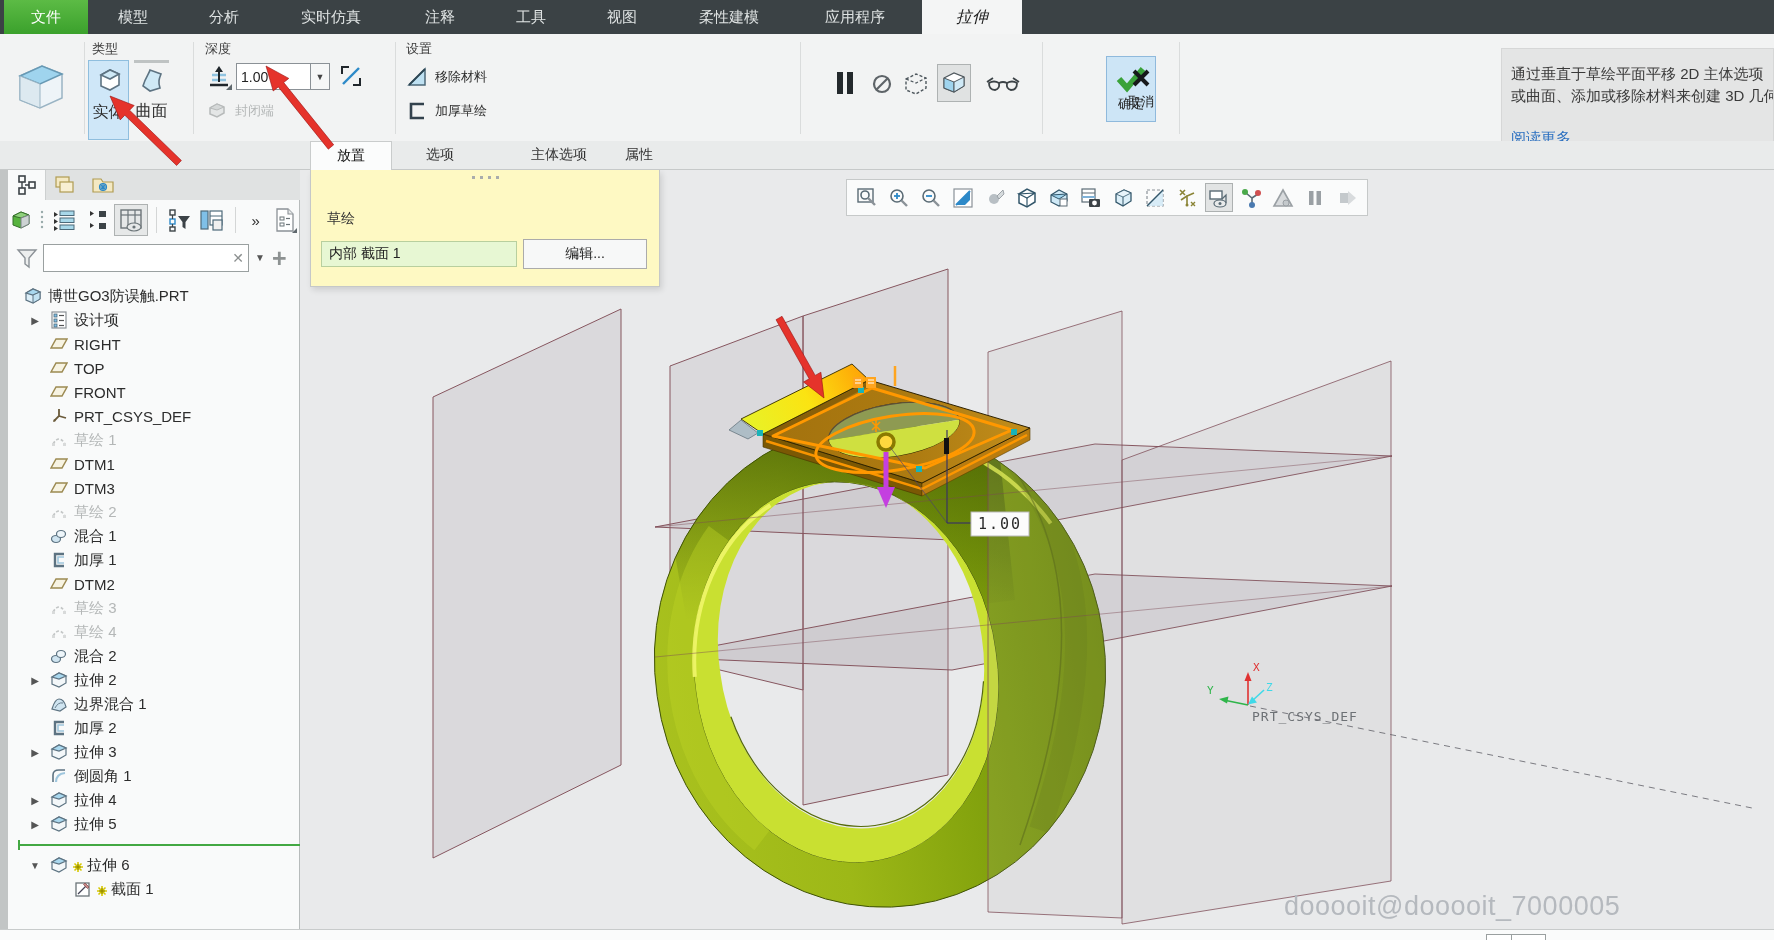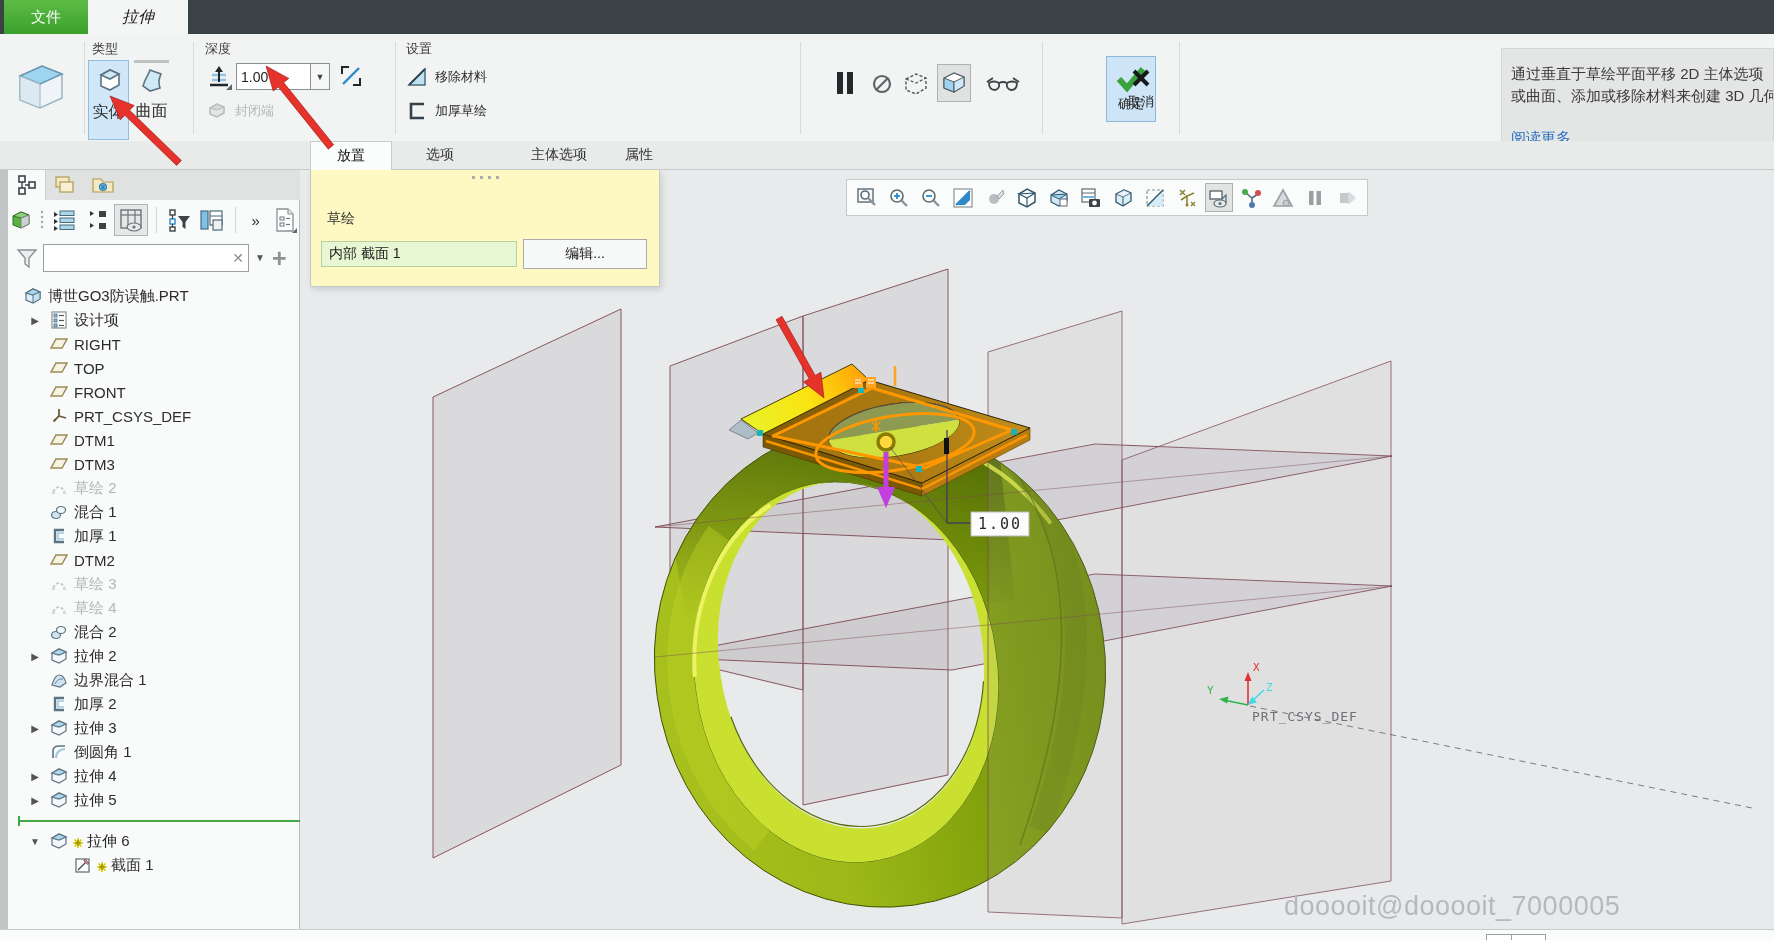--- a/index.html
+++ b/index.html
@@ -101,20 +101,30 @@
   #status-widget i { position:absolute; left:24px; top:0; width:1px; height:100%; background:#9aa0a0; }
 
   
   #arrows-overlay { position:absolute; left:0; top:0; width:1774px; height:940px; pointer-events:none; z-index:60; }
 </style>
 </head>
 <body>
 
 <div id="menubar">
   <div id="file-btn">文件</div>
+  <div id="menu-tabs" style="display:flex">
+      <div class="menu-tab">模型</div>
+      <div class="menu-tab">分析</div>
+      <div class="menu-tab">实时仿真</div>
+      <div class="menu-tab">注释</div>
+      <div class="menu-tab">工具</div>
+      <div class="menu-tab">视图</div>
+      <div class="menu-tab">柔性建模</div>
+      <div class="menu-tab">应用程序</div>
+    </div>
   <div id="active-menu-tab">拉伸</div>
 </div>
 
 <div id="ribbon">
   <div class="abs" style="left:14px;top:24px">
     <svg width="54" height="56" viewBox="0 0 54 56">
       <polygon points="6,18 28,8 48,16 48,40 26,50 6,42" fill="#eef4f8" stroke="#9ab4c4" stroke-width="1.5"></polygon>
       <polygon points="6,18 28,8 48,16 26,26" fill="#9fd4ee" stroke="#6899b4" stroke-width="1.5"></polygon>
       <polygon points="6,18 26,26 26,50 6,42" fill="#dde9f0" stroke="#9ab4c4" stroke-width="1"></polygon>
     </svg>
@@ -412,20 +422,30 @@
         <span class="tlabel" style="left:66px">FRONT</span>
       </div>
       <div class="trow">
         <span class="ticon" style="left:42px">
           <svg width="18" height="18" viewBox="0 0 18 18">
             <path d="M4 14 L9 9 L9 2 M9 9 L16 11" fill="none" stroke="#6a5a3a" stroke-width="1.8"></path>
             <path d="M3 15 l3 -1 l-2 -2 Z" fill="#6a5a3a"></path>
           </svg>
         </span>
         <span class="tlabel" style="left:66px">PRT_CSYS_DEF</span>
+      </div>
+      <div class="trow grayed">
+        <span class="ticon" style="left:42px">
+          <svg width="18" height="18" viewBox="0 0 18 18">
+            <path d="M3 13 Q9 3 15 13" fill="none" stroke="#c3c6c6" stroke-width="1.6" stroke-dasharray="3 2"></path>
+            <rect x="2" y="12" width="3" height="3" fill="#d8dada"></rect>
+            <rect x="13" y="12" width="3" height="3" fill="#d8dada"></rect>
+          </svg>
+        </span>
+        <span class="tlabel" style="left:66px">草绘 1</span>
       </div>
       <div class="trow">
         <span class="ticon" style="left:42px">
           <svg width="18" height="18" viewBox="0 0 18 18">
             <polygon points="1,13 6,4 17,4 12,13" fill="#f7f3e2" stroke="#9c8a52" stroke-width="1.5"></polygon>
           </svg>
         </span>
         <span class="tlabel" style="left:66px">DTM1</span>
       </div>
       <div class="trow">

